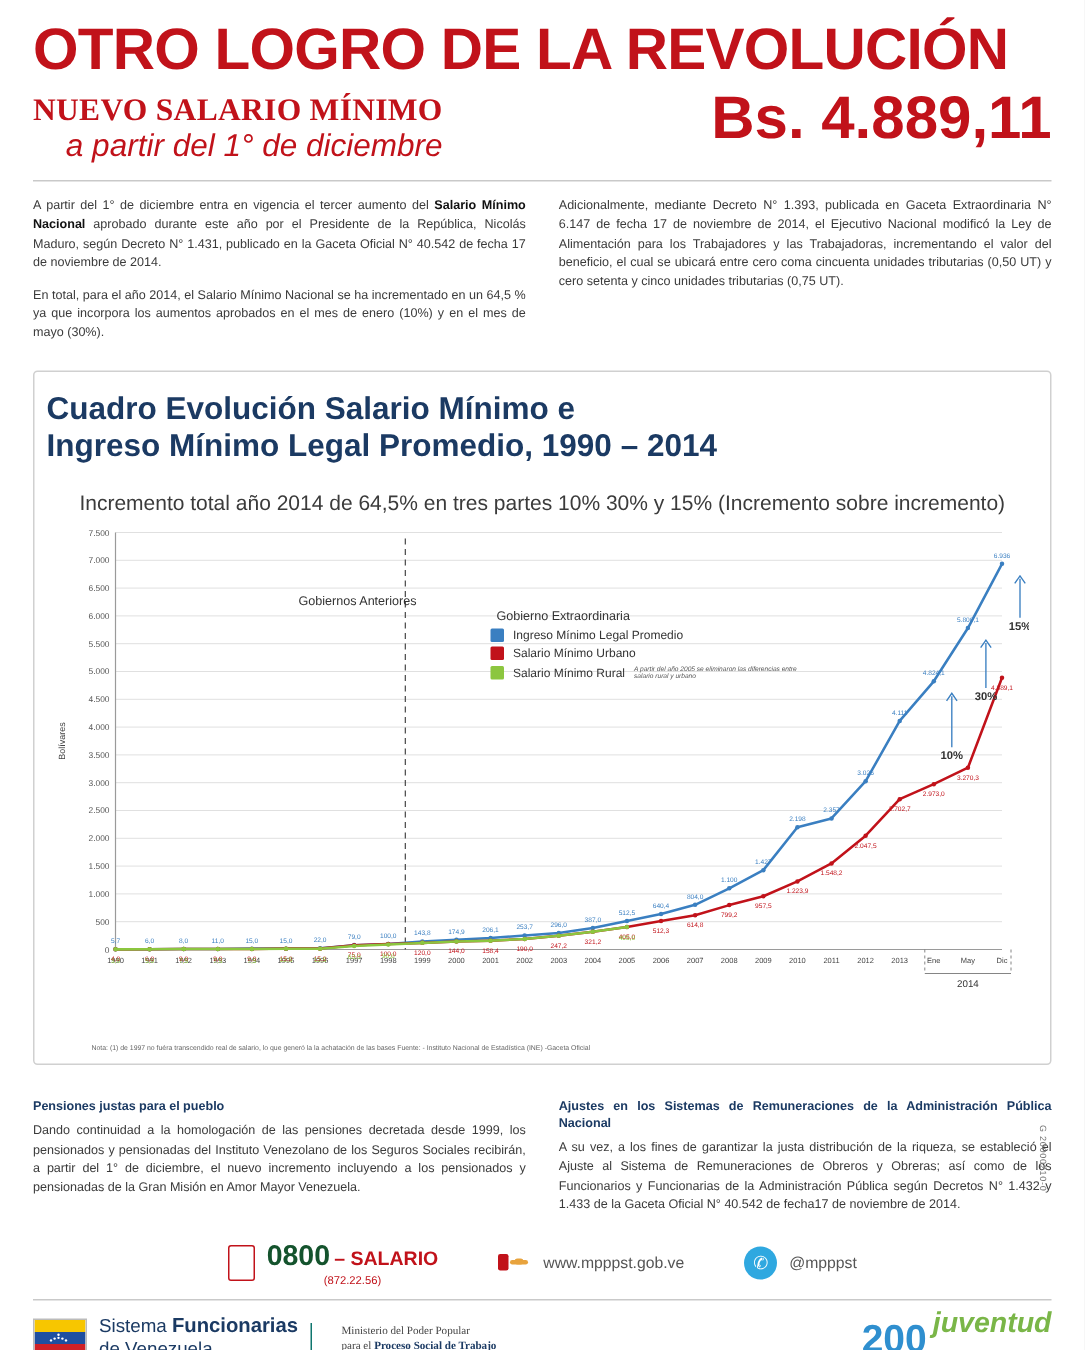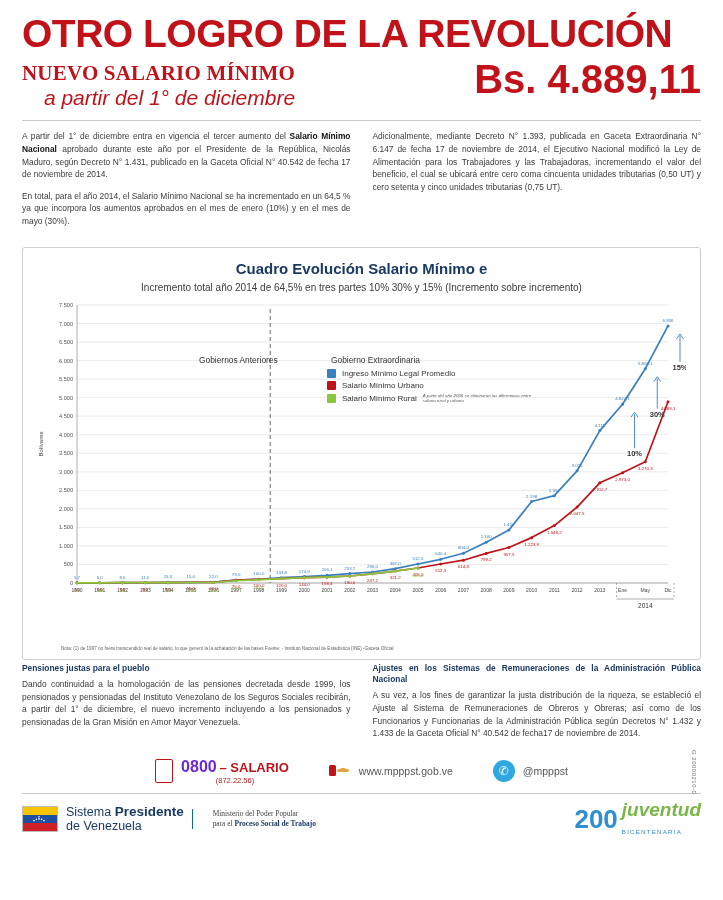--- a/index.html
+++ b/index.html
@@ -66,29 +66,28 @@
   
   .chart-panel{
     margin-top:10px;
     border:1px solid #d0d0d0;
     border-radius:3px;
     padding:10px 8px 6px 8px;
     position:relative;
     background:#fff;
   }
   .chart-title{
-    text-align:center;
-    font-size:15px;
+    font-size:21px;
     font-weight:bold;
     color:#1b3a63;
     line-height:1.22;
-    margin:2px 0 4px 0;
+    margin:2px 0 16px 0;
   }
   .chart-sub{
-    text-align:center;font-size:10px;color:#3b3b3b;margin-bottom:4px;
+    text-align:center;font-size:14px;color:#3b3b3b;margin-bottom:4px;
   }
   .plot-wrap{position:relative;height:348px;}
   svg.plot{display:block;}
   .note{
     font-size:4.6px;color:#666;line-height:1.5;margin-left:30px;margin-top:1px;
   }
   
   .legend-box{
     position:absolute;left:296px;top:72px;font-size:8px;
   }
@@ -96,32 +95,32 @@
   .swatch{width:9px;height:9px;margin-right:6px;border-radius:1px;}
   .legend-note{
     font-size:4.4px;color:#555;font-style:italic;line-height:1.25;
     margin-left:6px;max-width:110px;
   }
   .gob-label{
     position:absolute;font-size:8.4px;color:#333;font-weight:normal;
   }
   
   .bottom-cols{
-    display:flex;gap:22px;margin-top:3px;
+    display:flex;gap:22px;margin-top:22px;
     font-size:8.4px;line-height:1.5;color:#3b3b3b;text-align:justify;
   }
   .bottom-cols .col{flex:1;}
   .bcol-title{font-weight:bold;color:#1b3a63;margin-bottom:4px;line-height:1.35;}
   
   .contact{
     display:flex;align-items:center;justify-content:center;gap:40px;
     margin-top:12px;padding-top:6px;
   }
   .contact-item{display:flex;align-items:center;gap:8px;font-size:10px;color:#444;}
-  .phone-num{font-size:16px;font-weight:bold;color:#6d28d9;}
+  .phone-num{font-size:19px;font-weight:bold;color:#14532d;}
   .phone-word{font-size:13px;font-weight:bold;color:#c1121a;}
   .phone-sub{font-size:7.5px;color:#c1121a;display:block;text-align:center;}
   .web{font-size:10.5px;color:#555;}
   .tw{font-size:10.5px;color:#555;}
   .icon-sq{
     width:16px;height:22px;border:1.6px solid #c1121a;border-radius:2px;
     display:inline-block;
   }
   .circle-tw{
     width:22px;height:22px;border-radius:50%;background:#2fa8e0;
@@ -171,20 +170,21 @@
       <p>En total, para el año 2014, el Salario Mínimo Nacional se ha incrementado en un 64,5 % ya que incorpora los aumentos aprobados en el mes de enero (10%) y en el mes de mayo (30%).</p>
     </div>
     <div class="col">
       <p>Adicionalmente, mediante Decreto N° 1.393, publicada en Gaceta Extraordinaria N° 6.147 de fecha 17 de noviembre de 2014, el Ejecutivo Nacional modificó la Ley de Alimentación para los Trabajadores y las Trabajadoras, incrementando el valor del beneficio, el cual se ubicará entre cero coma cincuenta unidades tributarias (0,50 UT) y cero setenta y cinco unidades tributarias (0,75 UT).</p>
     </div>
   </div>
 
   <div class="chart-panel">
     <div class="chart-title">
       <div>Cuadro Evolución Salario Mínimo e</div>
+      <div>Ingreso Mínimo Legal Promedio, 1990 – 2014</div>
     </div>
     <div class="chart-sub">Incremento total año 2014 de 64,5% en tres partes 10% 30% y 15% (Incremento sobre incremento)</div>
 
     <div class="plot-wrap">
       <svg class="plot" id="chart-svg" width="655" height="330" viewBox="0 0 655 330">
             <line x1="46" y1="286" x2="637" y2="286" stroke="#dddddd" stroke-width="0.6"></line>
             <text x="42" y="288" text-anchor="end" font-size="5.6" fill="#555">0</text>
             <line x1="46" y1="267.46666666666664" x2="637" y2="267.46666666666664" stroke="#dddddd" stroke-width="0.6"></line>
             <text x="42" y="269.46666666666664" text-anchor="end" font-size="5.6" fill="#555">500</text>
             <line x1="46" y1="248.93333333333334" x2="637" y2="248.93333333333334" stroke="#dddddd" stroke-width="0.6"></line>
@@ -391,21 +391,21 @@
             <line x1="603.5384615384615" y1="151.1904" x2="603.5384615384615" y2="117.19040000000001" stroke="#3a7fc1" stroke-width="0.9"></line>
             <path d="M 600.0384615384615 120.19040000000001 L 603.5384615384615 115.19040000000001 L 607.0384615384615 120.19040000000001" fill="none" stroke="#3a7fc1" stroke-width="0.9"></path>
             <text x="626.2692307692307" y="119.7176" text-anchor="middle" font-size="7.5" fill="#333" font-weight="bold">30%</text>
             <line x1="626.2692307692307" y1="111.7176" x2="626.2692307692307" y2="81.7176" stroke="#3a7fc1" stroke-width="0.9"></line>
             <path d="M 622.7692307692307 84.7176 L 626.2692307692307 79.7176 L 629.7692307692307 84.7176" fill="none" stroke="#3a7fc1" stroke-width="0.9"></path>
             <text x="649" y="72.90559999999999" text-anchor="middle" font-size="7.5" fill="#333" font-weight="bold">15%</text>
             <line x1="649" y1="64.90559999999999" x2="649" y2="38.90559999999999" stroke="#3a7fc1" stroke-width="0.9"></line>
             <path d="M 645.5 41.90559999999999 L 649 36.90559999999999 L 652.5 41.90559999999999" fill="none" stroke="#3a7fc1" stroke-width="0.9"></path>
           </svg>
 
-      <div class="gob-label" style="left:168px;top:58px;">Gobiernos Anteriores</div>
+      <div class="gob-label" style="left:168px;top:48px;">Gobiernos Anteriores</div>
       <div class="gob-label" style="left:300px;top:58px;">Gobierno Extraordinaria</div>
 
       <div class="legend-box">
         <div class="legend-row">
           <span class="swatch" style="background:#3a7fc1"></span>
           <span>Ingreso Mínimo Legal Promedio</span>
         </div>
         <div class="legend-row">
           <span class="swatch" style="background:#c1121a"></span>
           <span>Salario Mínimo Urbano</span>
@@ -467,21 +467,21 @@
           <circle cx="11" cy="13.6" r="0.8"></circle>
               <circle cx="13.4" cy="12.4" r="0.8"></circle>
           <circle cx="16" cy="11.9" r="0.8"></circle>
               <circle cx="18.6" cy="12.4" r="0.8"></circle>
           <circle cx="21" cy="13.6" r="0.8"></circle>
               <circle cx="16" cy="9.8" r="0.8"></circle>
         </g>
       </svg>
       <div class="gov-txt">
         <span>Sistema</span>
-        <b>Presidente</b><br>
+        <b>Funcionarias</b><br>
         <span>de Venezuela</span>
       </div>
       <div class="min">
         <span>Ministerio del Poder Popular</span><br>
         <span>para el </span><b>Proceso Social de Trabajo</b>
       </div>
     </div>
     <div class="juv">
       <span class="bicent">200</span>
       <span>

